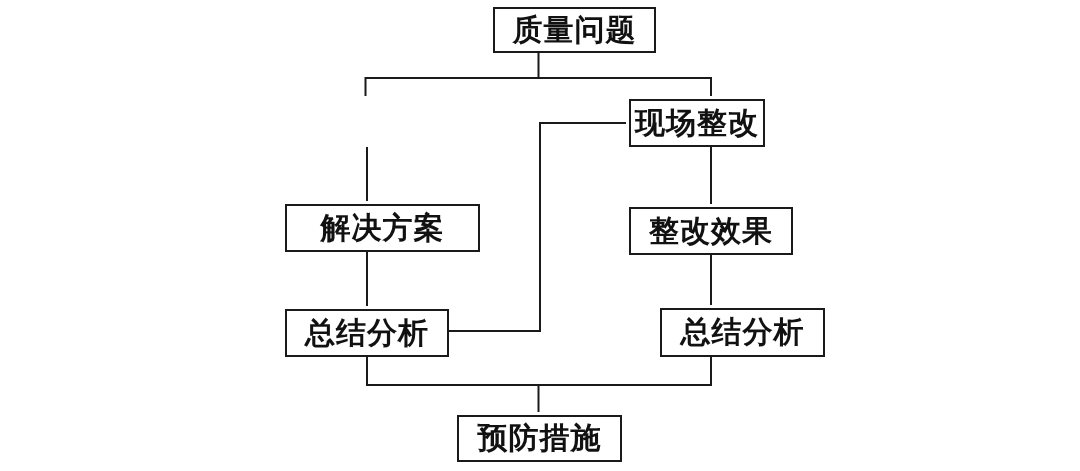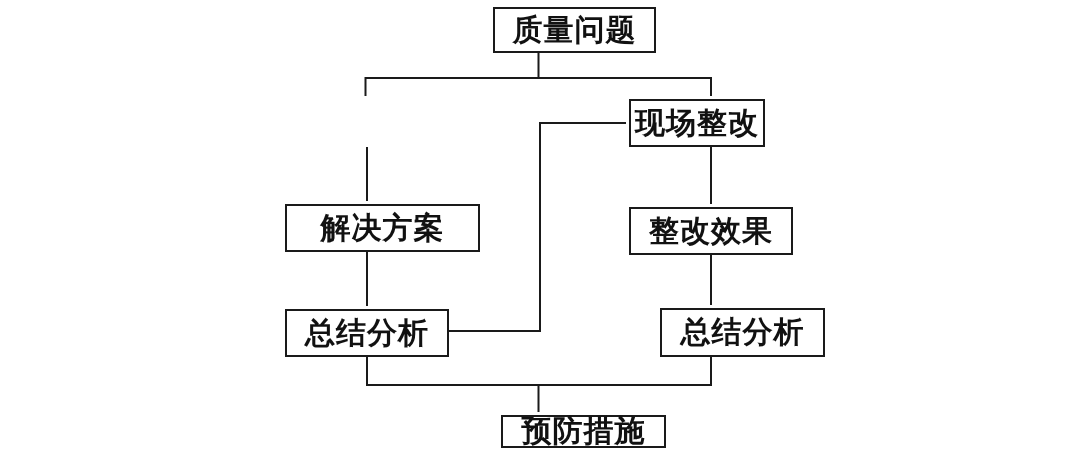--- a/index.html
+++ b/index.html
@@ -42,21 +42,21 @@
     white-space: nowrap;
   }
   
   .n-quality        { left: 457px; top: 7px;   width: 163px; height: 46px; margin-left: 36px; }
   .n-cause          { left: 285px; top: 99px;  width: 165px; height: 48px; }
   .n-onsite         { left: 629px; top: 99px;  width: 136px; height: 48px; }
   .n-solution       { left: 285px; top: 204px; width: 195px; height: 48px; }
   .n-effect         { left: 629px; top: 207px; width: 164px; height: 48px; }
   .n-disclosure     { left: 285px; top: 309px; width: 164px; height: 48px; }
   .n-summary        { left: 628px; top: 308px; width: 165px; height: 49px; margin-left: 32px; }
-  .n-preventive     { left: 457px; top: 415px; width: 165px; height: 33px; margin-left: 44px; }
+  .n-preventive     { left: 457px; top: 415px; width: 165px; height: 47px; }
 </style>
 </head>
 <body>
 
 <div class="canvas" style="--bg: #ffffff; --line: #1a1a1a; --border: #1a1a1a; --text: #111111;">
 
   <svg class="connector-layer" viewBox="0 0 1080 471" xmlns="http://www.w3.org/2000/svg">
     <defs>
       <marker id="arrow" markerUnits="userSpaceOnUse" markerWidth="13" markerHeight="11" refX="11.5" refY="5" orient="auto">
         <path d="M0,0 L12,5 L0,10 Z" fill="#1a1a1a" stroke="none" style="stroke-width:0"></path>

